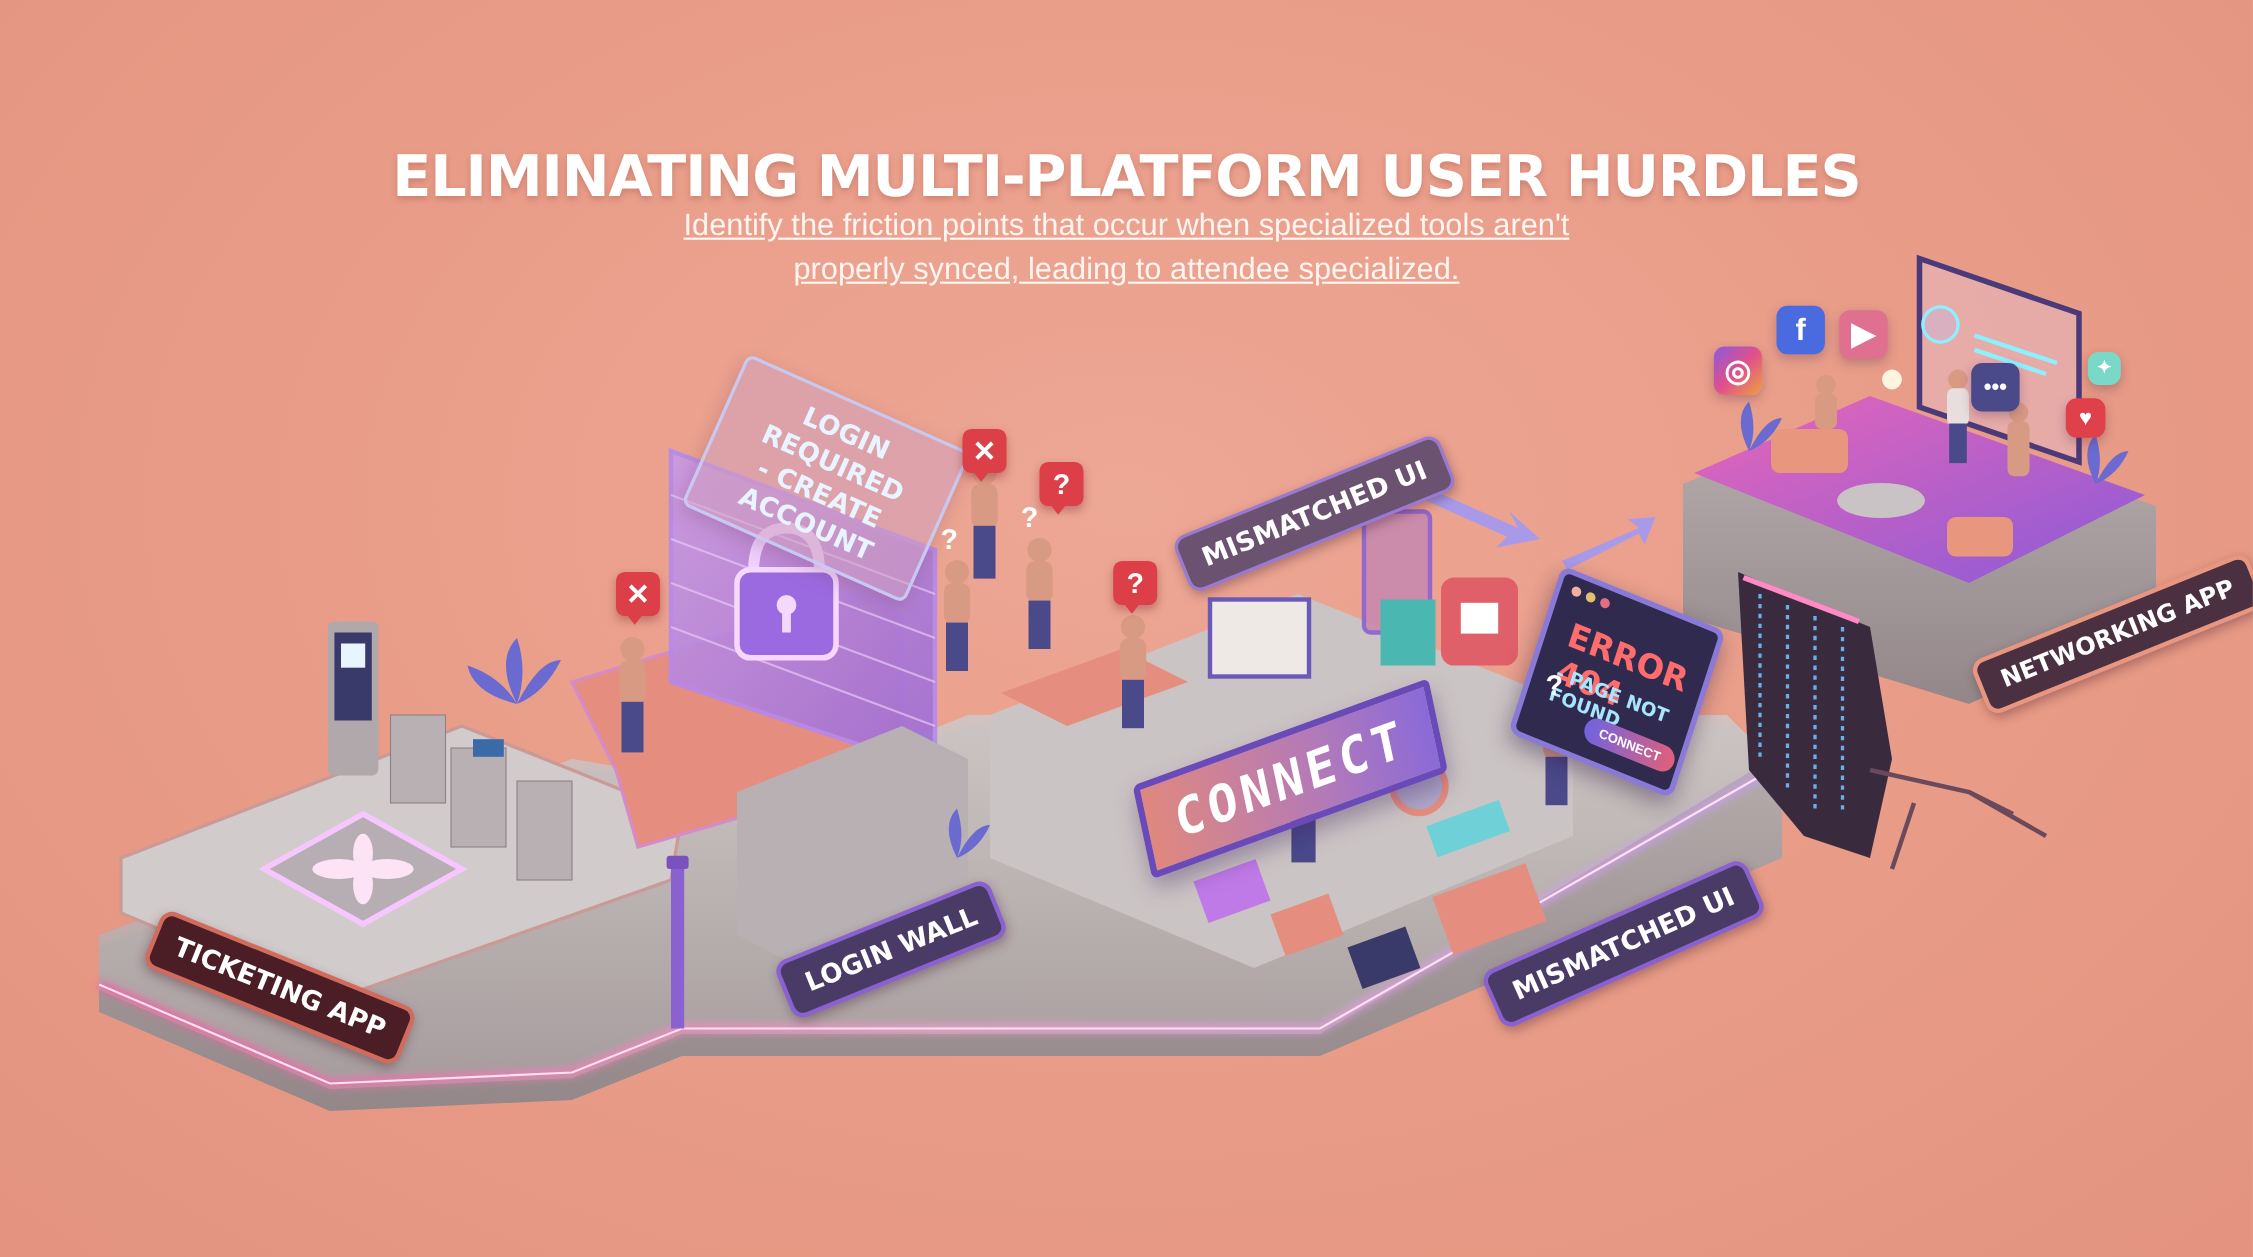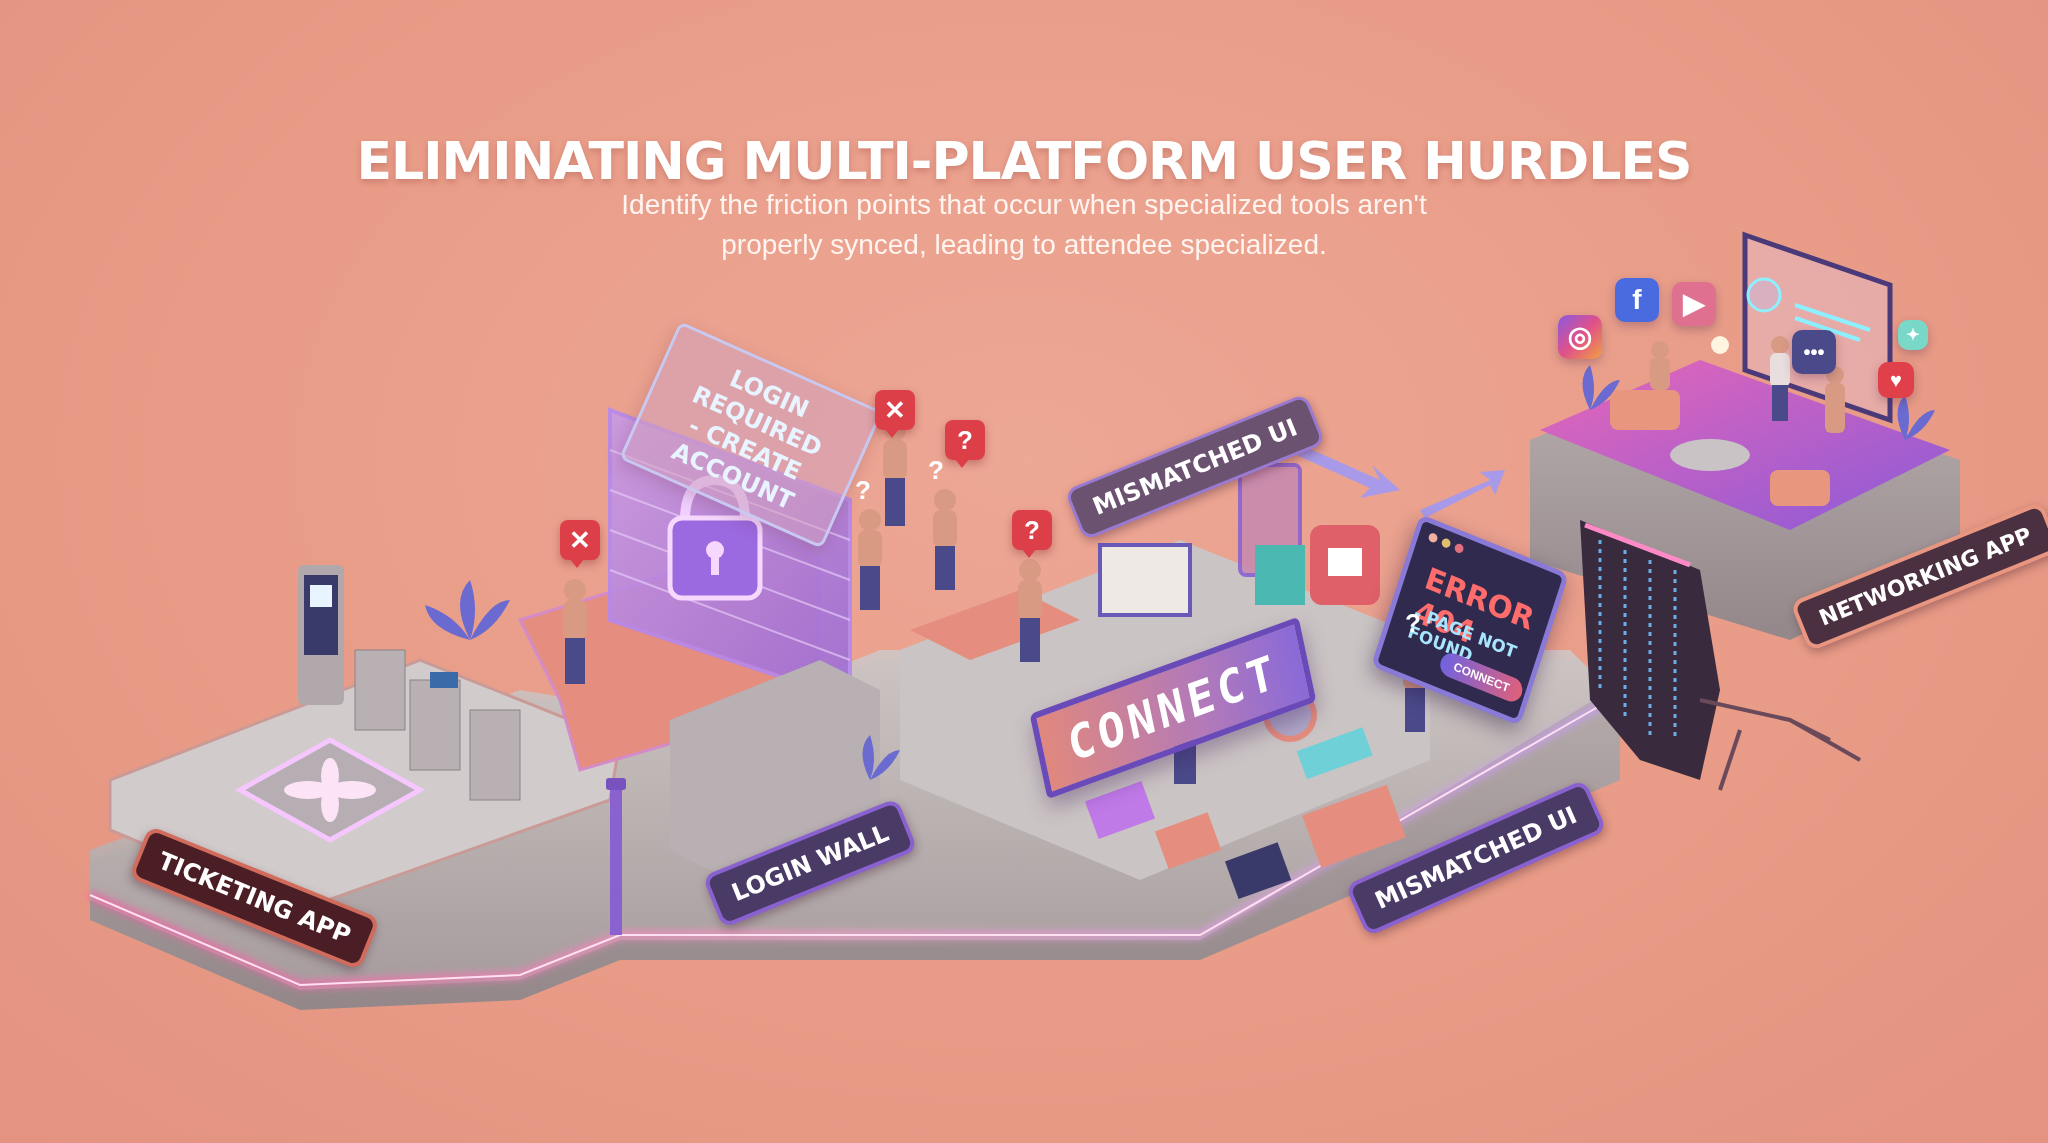--- a/index.html
+++ b/index.html
@@ -14,21 +14,21 @@
   }
   .title {
     position:absolute; left:0; right:0; top:96px; text-align:center;
     font-family:"DejaVu Sans", sans-serif; font-weight:bold;
     font-size:52px; letter-spacing:-1px; color:#ffffff;
     text-shadow:0 3px 6px rgba(150,70,60,.35);
   }
   .subtitle {
     position:absolute; left:0; right:0; top:185px; text-align:center;
     font-family:"Liberation Sans", sans-serif;
-    font-size:28px; line-height:40px; color:#fff4ef;
+    font-size:28px; line-height:40px; color:#fff4ef;text-decoration:underline;
   }
   .scene { position:absolute; left:0; top:0; width:2048px; height:1143px; }
   .label {
     position:absolute; color:#fff; font-weight:bold; font-family:"DejaVu Sans", sans-serif;
     white-space:nowrap; padding:10px 18px; border-radius:12px;
     box-shadow:0 4px 10px rgba(60,20,40,.35);
   }
   .lbl-dark-red { background:#4a1e24; border:4px solid #d16b5c; font-size:24px; }
   .lbl-purple { background:#4a3a66; border:4px solid #8a62d0; font-size:24px; }
   .lbl-mauve { background:#6a5270; border:3px solid #9a7ad0; font-size:24px; }

